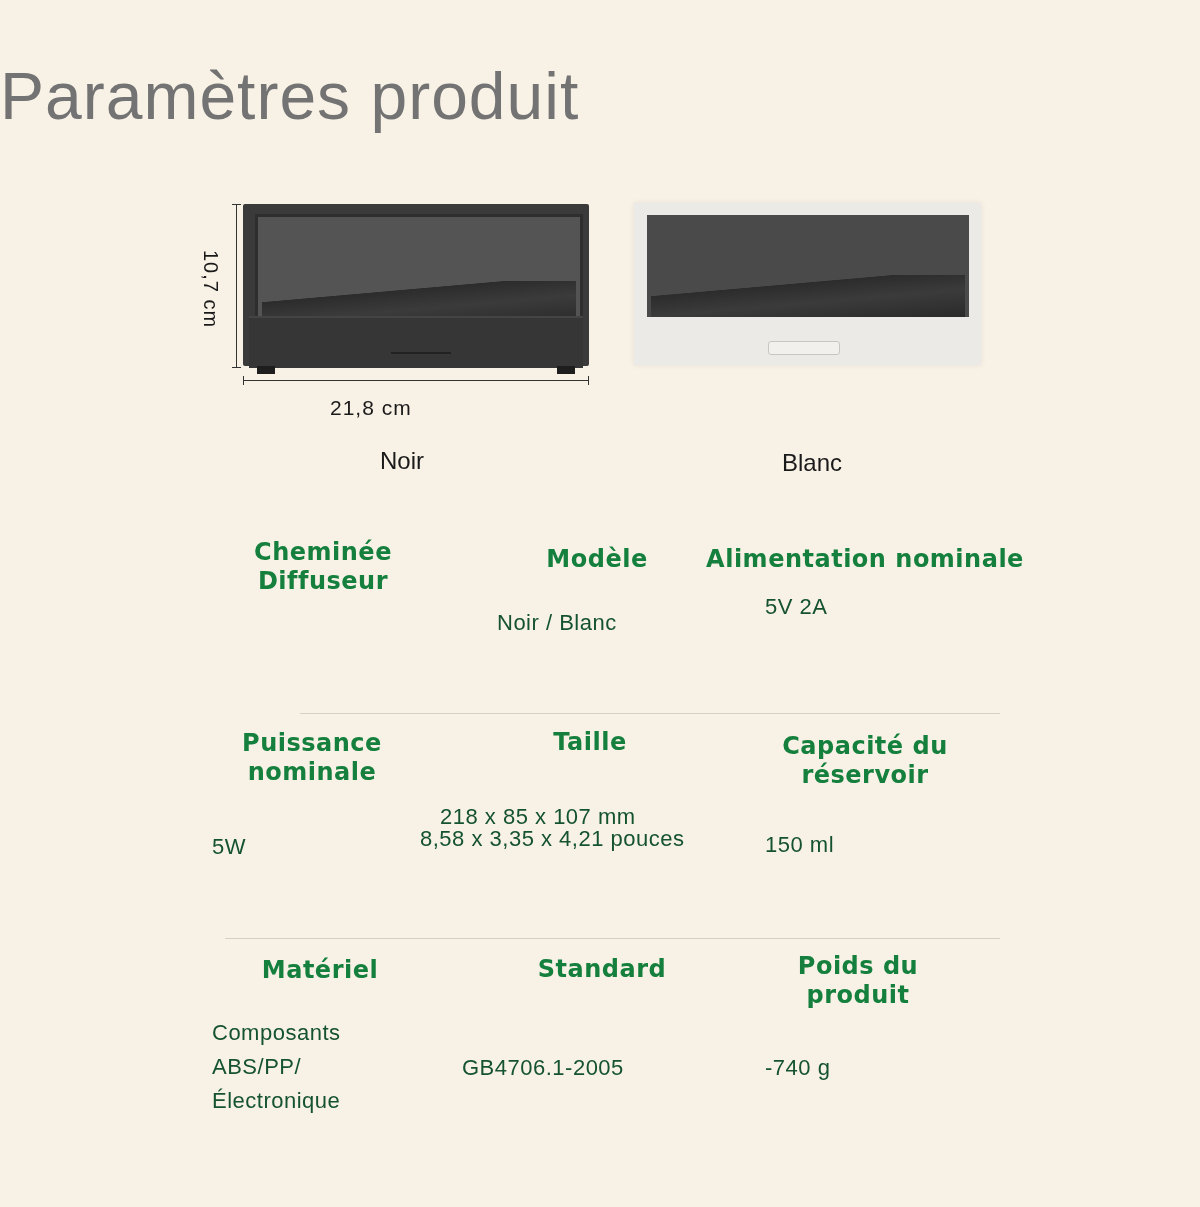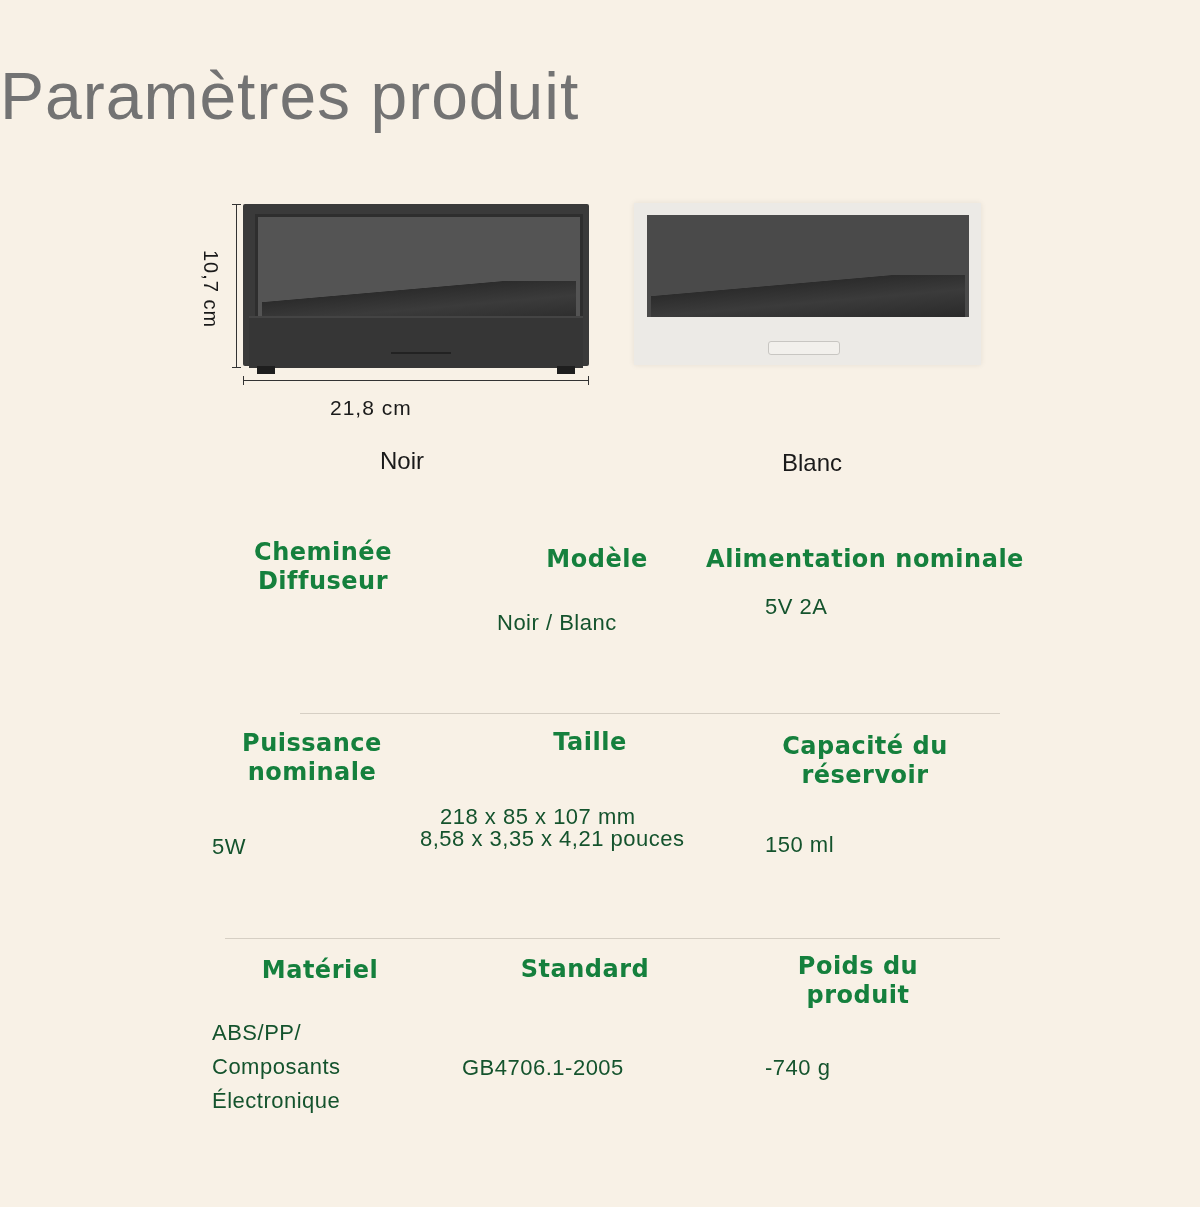--- a/index.html
+++ b/index.html
@@ -78,20 +78,20 @@
 <div class="abs hdr" style="left:490px;width:200px;top:728px">Taille</div>
 <div class="abs val" style="left:440px;width:300px;top:796px">218 x 85 x 107 mm</div>
 <div class="abs val" style="left:420px;width:370px;top:818px">8,58 x 3,35 x 4,21 pouces</div>
 <div class="abs hdr" style="left:740px;width:250px;top:732px">Capacité du réservoir</div>
 <div class="abs val" style="left:765px;width:200px;top:824px">150 ml</div>
 
 <div class="abs divider" style="left:225px;width:775px;top:938px"></div>
 
 <div class="abs hdr" style="left:220px;width:200px;top:956px">Matériel</div>
 <div class="abs val" style="left:212px;width:200px;top:1016px;line-height:34px">
+  <div>Composants</div>
   <div>ABS/PP/</div>
-  <div>Composants</div>
   <div>Électronique</div>
 </div>
-<div class="abs hdr" style="left:485px;width:200px;top:955px">Standard</div>
+<div class="abs hdr" style="left:502px;width:200px;top:955px">Standard</div>
 <div class="abs val" style="left:462px;width:260px;top:1047px">GB4706.1-2005</div>
 <div class="abs hdr" style="left:758px;width:200px;top:952px">Poids du produit</div>
 <div class="abs val" style="left:765px;width:200px;top:1047px">-740 g</div>
 
 </body></html>

